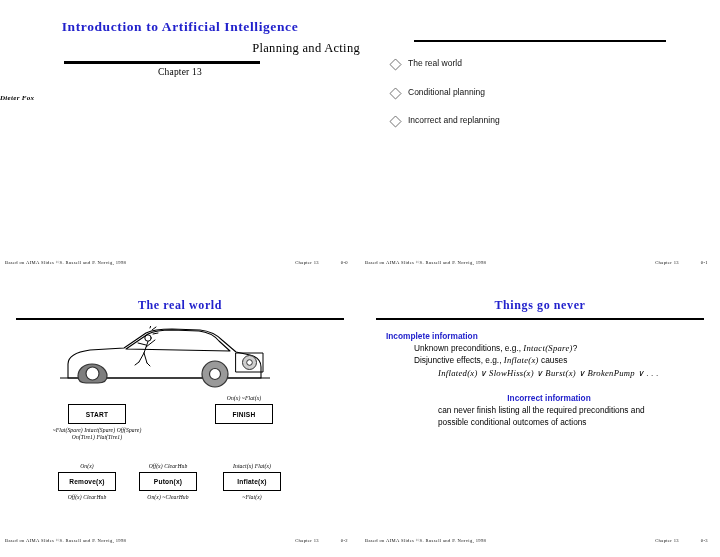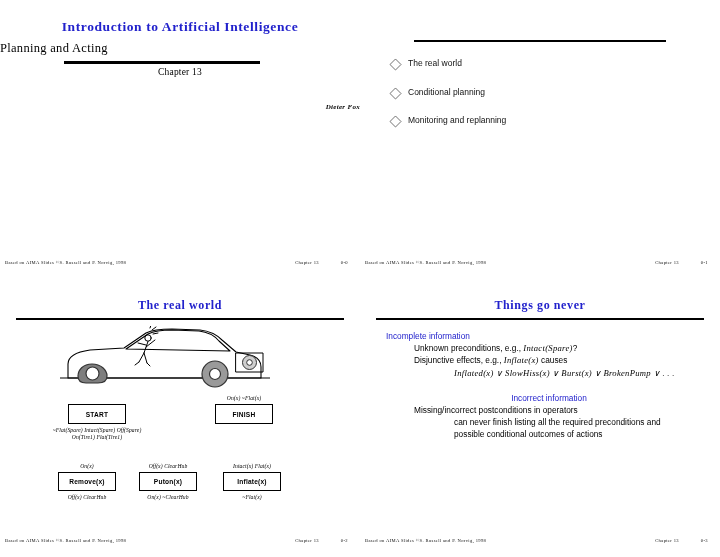--- a/index.html
+++ b/index.html
@@ -28,55 +28,55 @@
     font-weight:bold;
     text-align:center;
     letter-spacing:.6px;
   }
   .rule{background:#000;}
 
   
   .t-main{position:absolute;left:0;right:0;top:19px;font-size:13.5px;}
   .t-sub{
     position:absolute;left:0;right:0;top:41px;
-    text-align:left;font-size:12.5px;
+    text-align:right;font-size:12.5px;
     font-family:"Liberation Serif",serif;color:#000;
     letter-spacing:.3px;
   }
   .t-rule{position:absolute;left:64px;top:61px;width:196px;height:2.6px;}
   .t-chapter{
     position:absolute;left:0;right:0;top:67px;text-align:center;
     font-family:"Liberation Serif",serif;font-size:9.5px;letter-spacing:.2px;
   }
   .t-author{
-    position:absolute;left:0;right:0;top:94px;text-align:right;
+    position:absolute;left:0;right:0;top:94px;text-align:left;
     font-family:"Liberation Serif",serif;font-style:italic;
-    font-weight:bold;font-size:7px;letter-spacing:.3px;margin-top:9px;
+    font-weight:bold;font-size:7px;letter-spacing:.3px;
   }
 
   
   .head{position:absolute;left:0;right:0;top:20px;font-size:12px;}
   .head-rule{position:absolute;left:54px;right:54px;top:40px;height:2.4px;}
   .head-rule.wide{left:16px;right:16px;}
 
   
   .bullets{position:absolute;left:30px;top:58px;right:10px;}
   .bullet{display:flex;align-items:flex-start;margin-bottom:16.5px;}
   .dia{
     width:9px;height:9px;flex:0 0 auto;margin-top:1px;margin-right:7px;
     border:1px solid #555;transform:rotate(45deg) scale(.78);
   }
   .btxt{font-size:8.5px;line-height:10px;color:#111;}
 
   
   .tw{position:absolute;left:26px;top:52px;right:8px;font-size:8.3px;line-height:12.2px;}
-  .tw-h{color:#2222cc;font-weight:normal;margin-top:0;}
+  .tw-h{color:#2222cc;font-weight:bold;margin-top:0;}
   .tw-h.sp{margin-top:13px;text-align:center;}
   .tw-l1{margin-left:28px;}
-  .tw-l2{margin-left:68px;}
+  .tw-l2{margin-left:52px;}
   .tw-plain{margin-top:13px;}
   .mi{font-family:"Liberation Serif",serif;font-style:italic;font-size:8.6px;letter-spacing:.3px;}
 
   
   .diagram{position:absolute;left:0;top:46px;width:360px;height:200px;}
   .node{
     position:absolute;box-sizing:border-box;
     border:1.1px solid #000;background:#fff;
     font-size:6.6px;font-weight:bold;color:#000;
     display:flex;align-items:center;justify-content:center;
@@ -135,21 +135,21 @@
         <div class="bullet">
           <span class="dia"></span>
           <span class="btxt">The real world</span>
         </div>
         <div class="bullet">
           <span class="dia"></span>
           <span class="btxt">Conditional planning</span>
         </div>
         <div class="bullet">
           <span class="dia"></span>
-          <span class="btxt">Monitoring and replanning</span>
+          <span class="btxt">Incorrect and replanning</span>
         </div>
       </div>
     </div>
     <div class="footer">
       <span class="f-left">Based on AIMA Slides ©S. Russell and P. Norvig, 1998</span>
       <span class="f-chap">Chapter 13</span>
       <span class="f-num">0-1</span>
     </div>
   </section>
 
@@ -245,21 +245,20 @@
       <div class="rule head-rule wide"></div>
 
       <div class="tw">
 
         <div class="tw-h">Incomplete information</div>
         <div class="tw-l1"><span>Unknown preconditions, e.g., </span><span class="mi">Intact(Spare)</span><span>?</span></div>
         <div class="tw-l1"><span>Disjunctive effects, e.g., </span><span class="mi">Inflate(x)</span><span> causes</span></div>
         <div class="tw-l2 mi">Inflated(x) ∨ SlowHiss(x) ∨ Burst(x) ∨ BrokenPump ∨ . . .</div>
 
         <div class="tw-h sp">Incorrect information</div>
-        <div class="tw-l1">Missing/incorrect postconditions in operators</div>
 
         <div class="tw-l2">can never finish listing all the required preconditions and</div>
         <div class="tw-l2">possible conditional outcomes of actions</div>
 
       </div>
     </div>
     <div class="footer">
       <span class="f-left">Based on AIMA Slides ©S. Russell and P. Norvig, 1998</span>
       <span class="f-chap">Chapter 13</span>
       <span class="f-num">0-3</span>

